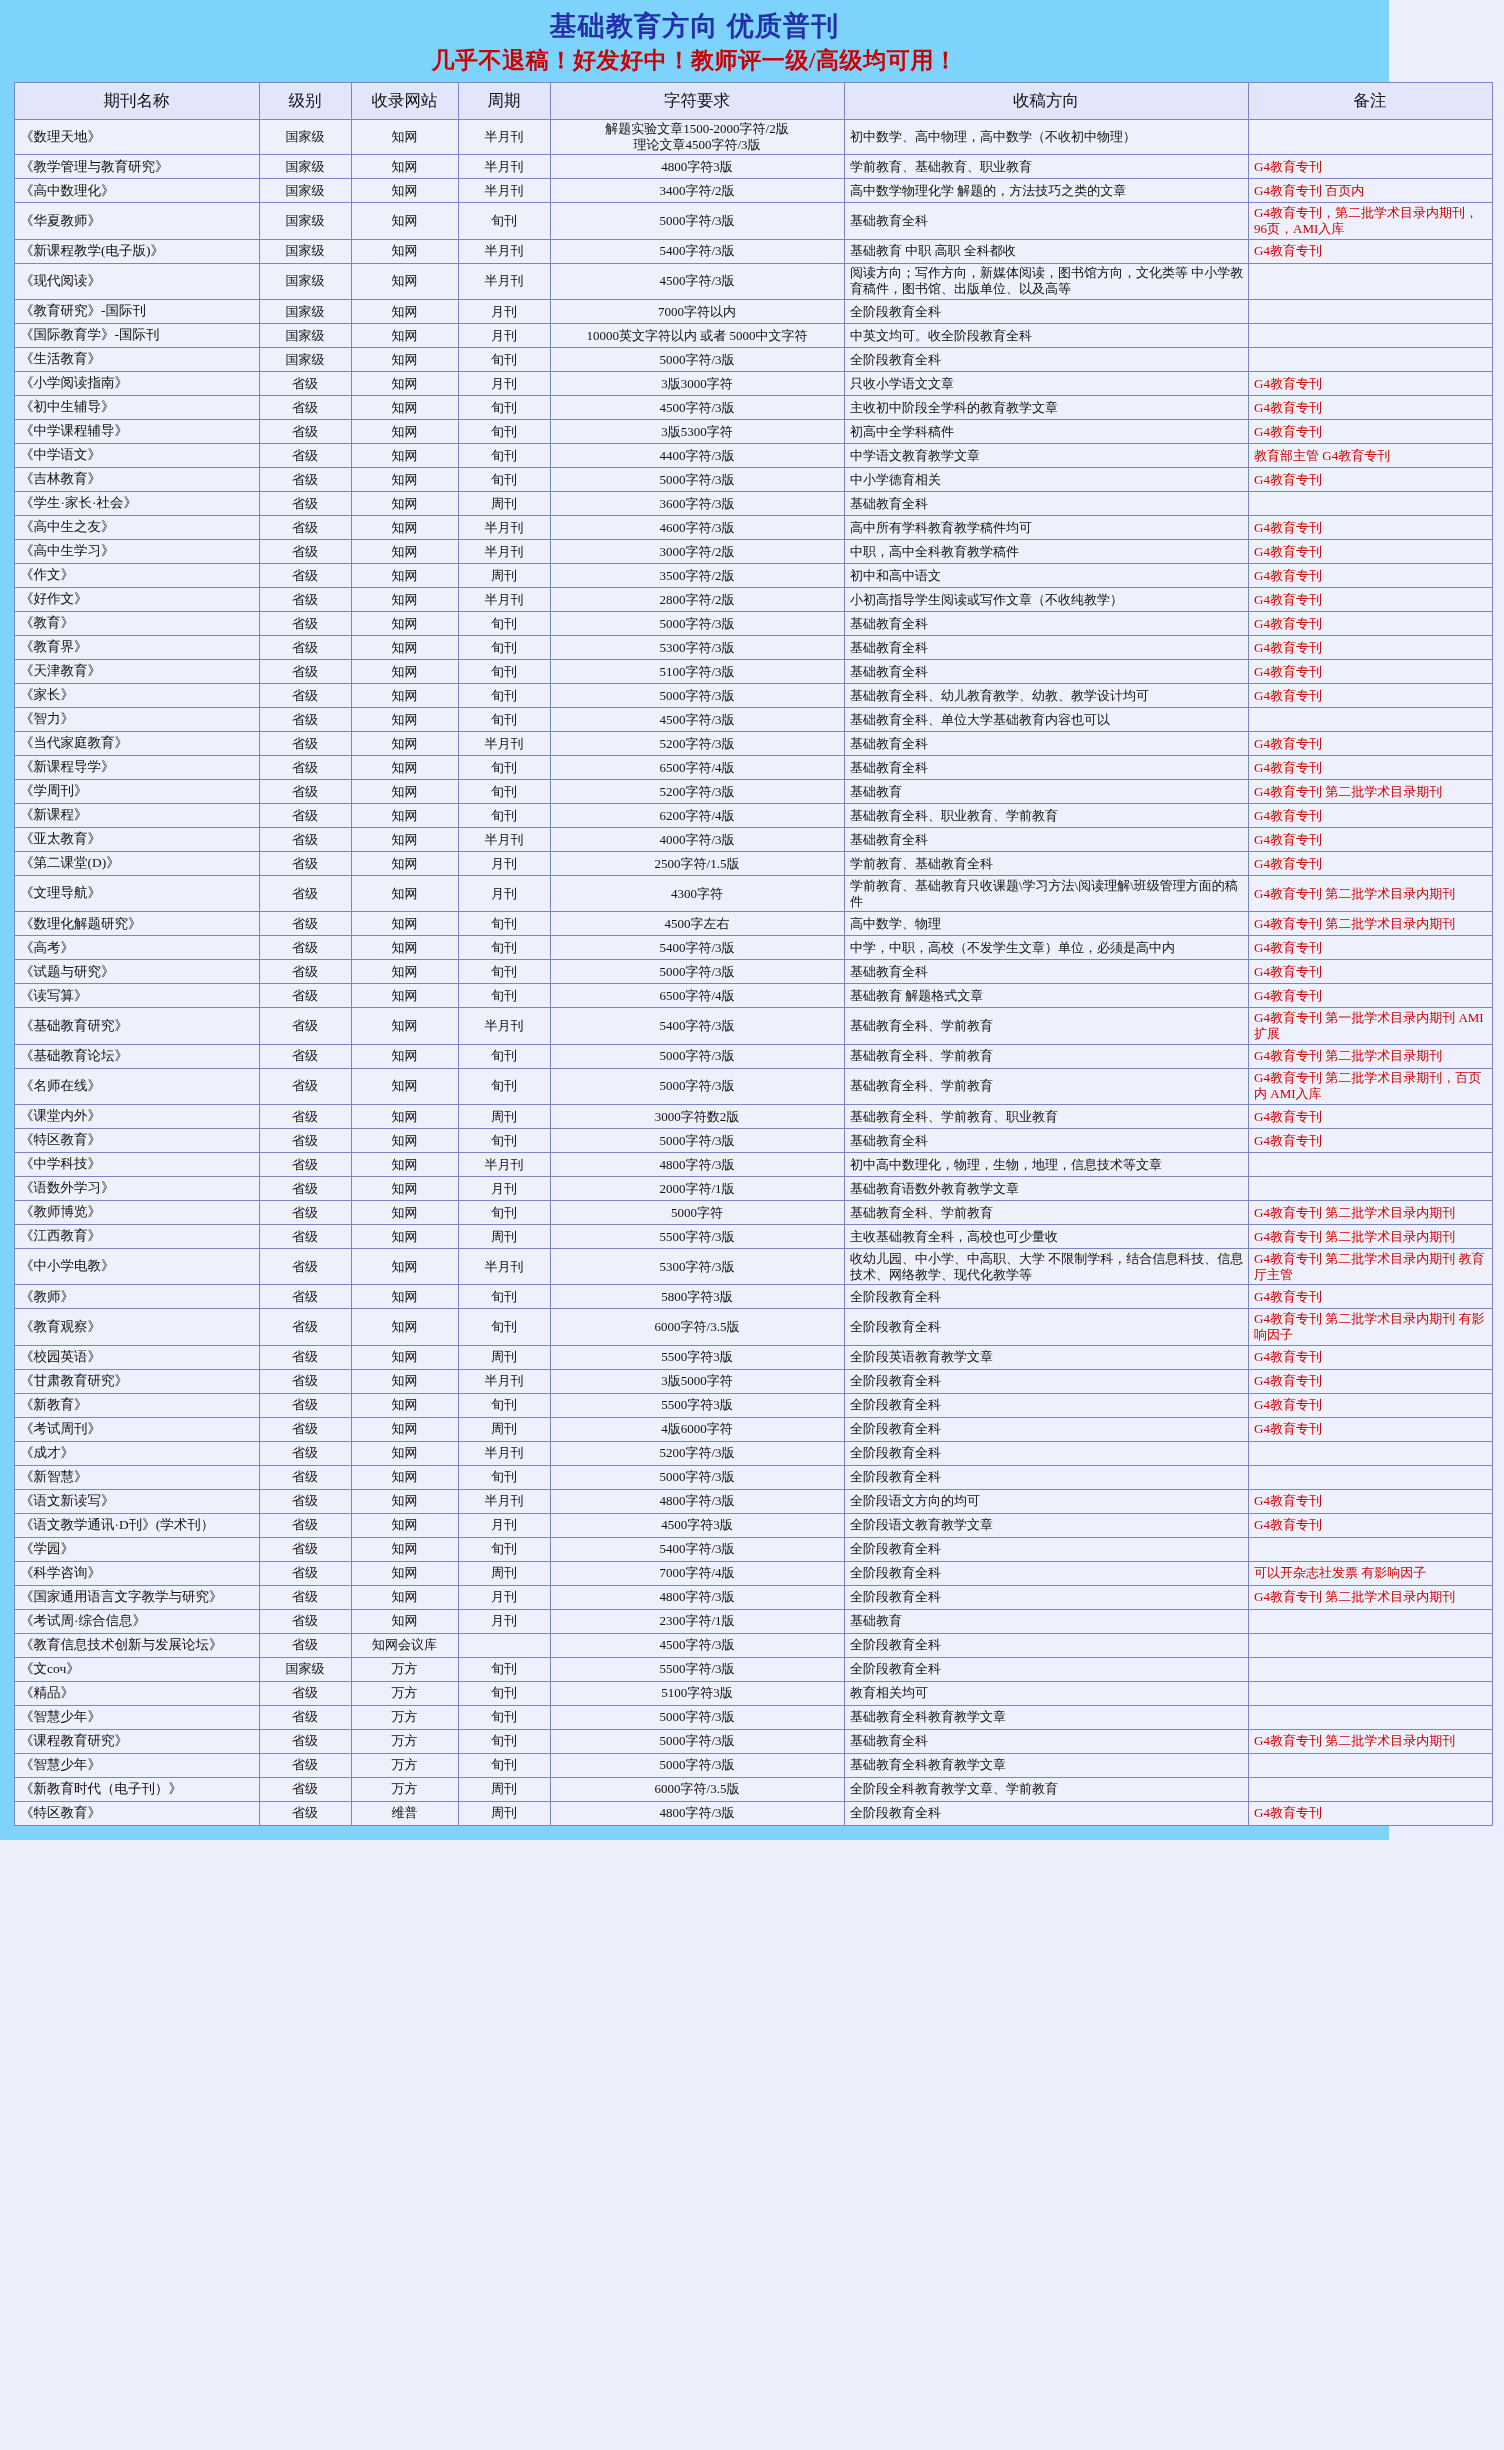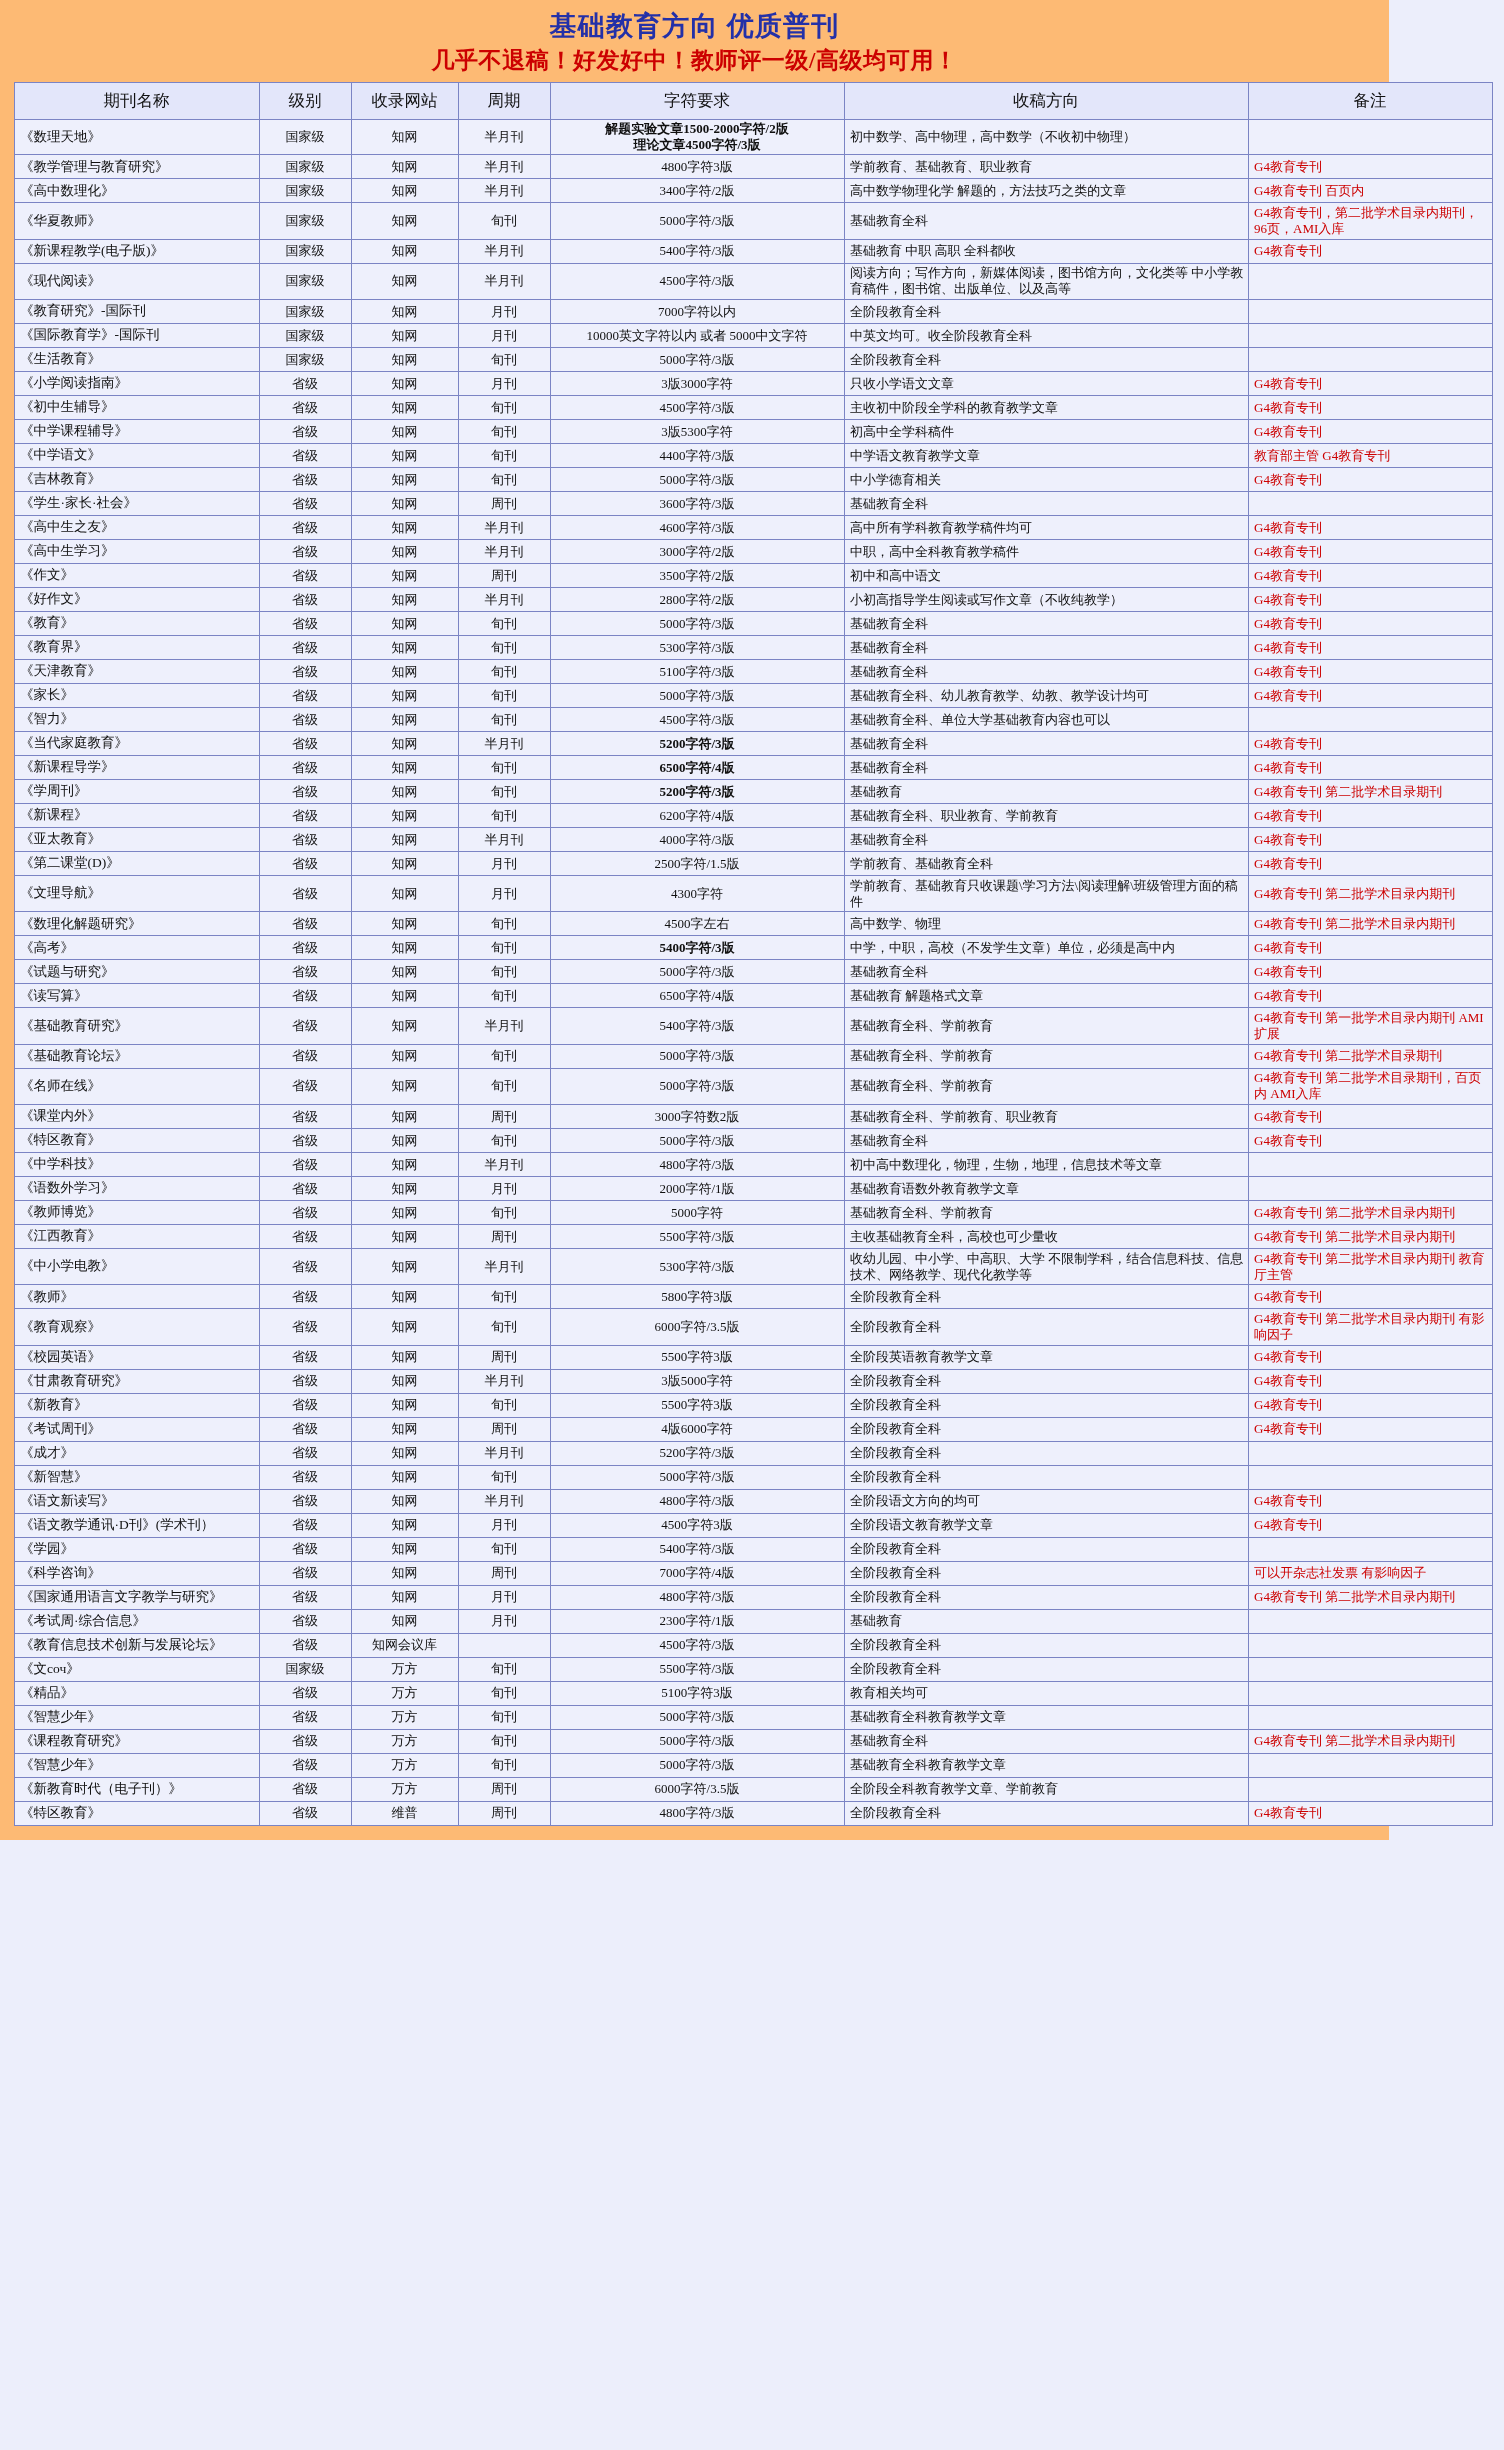--- a/index.html
+++ b/index.html
@@ -6,21 +6,21 @@
   body{
     width:1505px;
     font-family:"Liberation Serif","DejaVu Serif",serif;
     color:#101010;
     -webkit-font-smoothing:none;
   }
   .page{
     width:1389px;
     box-sizing:border-box;
     padding:6.1px 13.5px 14.7px 13.5px;
-    background:#fdba74;
+    background:#7dd3fc;
   }
   .hdr{text-align:center;padding:3.7px 0 1.2px 0;}
   .hdr .t1{
     font-size:27px;
     font-weight:bold;
     color:#2330a8;
     letter-spacing:1.2px;
     line-height:1.25;
   }
   .hdr .t2{
@@ -65,21 +65,21 @@
     padding-left:5.5px;
     font-size:13.5px;
     white-space:nowrap;
     overflow:hidden;
   }
   td.lvl,td.site,td.cyc{text-align:center;font-size:13px;}
   td.req{text-align:center;font-size:13px;}
   td.dir{text-align:left;padding-left:5.5px;font-size:13px;}
   td.note{text-align:left;padding-left:5.5px;font-size:13px;color:#cc0000;}
   tr.row{height:24px;}
-  .b{font-weight:bold;}
+  .b{font-weight:normal;}
   .two{line-height:1.2;}
 </style>
 </head>
 <body>
 
 <div class="page">
 
   <div class="hdr">
     <div class="t1">基础教育方向  优质普刊</div>
     <div class="t2">几乎不退稿！好发好中！教师评一级/高级均可用！</div>

